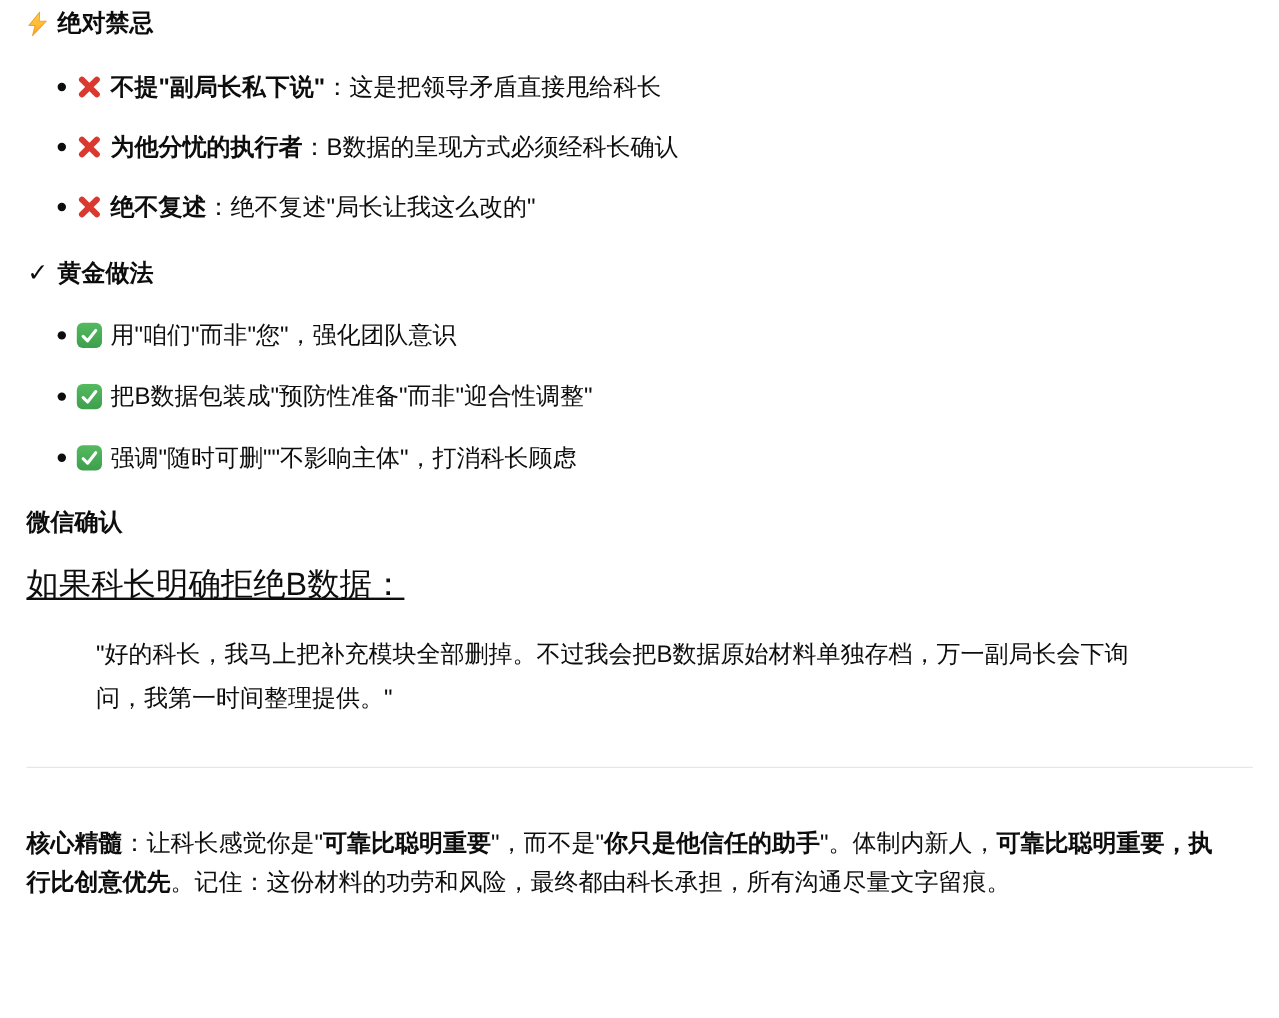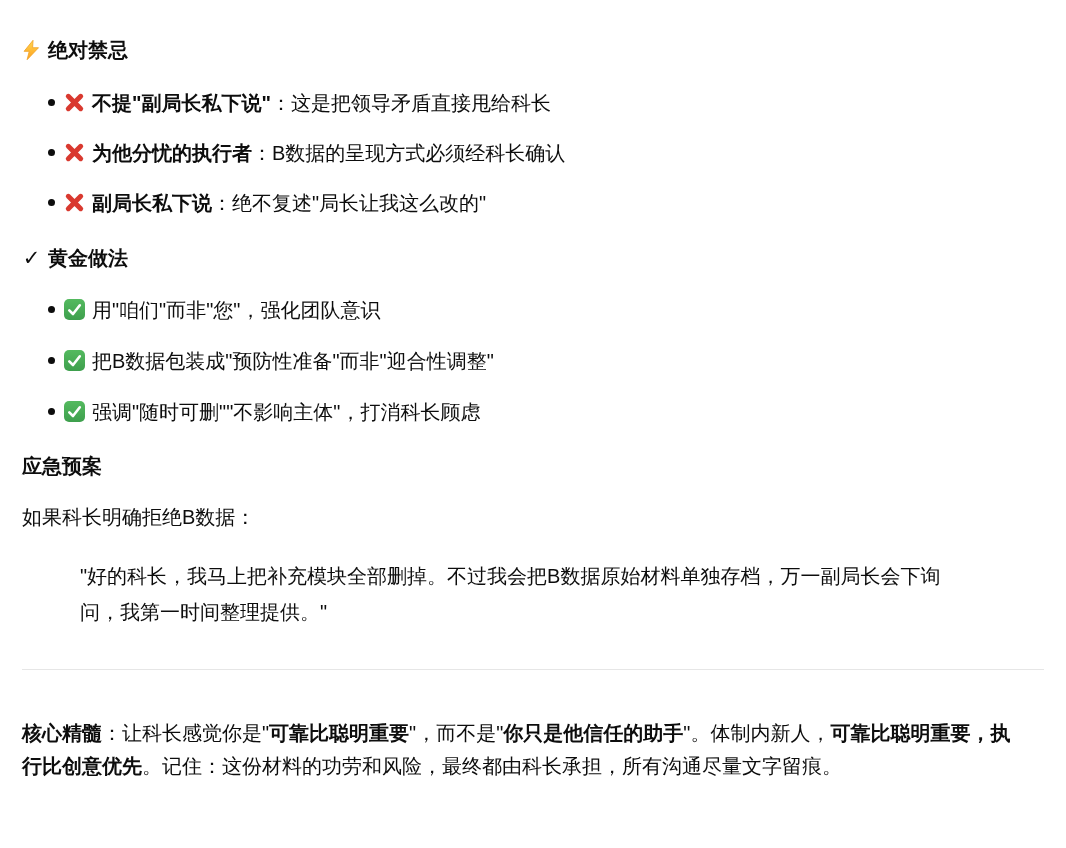--- a/index.html
+++ b/index.html
@@ -1,21 +1,21 @@
 <!DOCTYPE html>
 <html><head>
 <meta charset="utf-8">
 <style>
   html,body{margin:0;padding:0;}
   body{
     width:1066px;height:848px;overflow:hidden;
     background:#ffffff;color:#0d0d0d;
     font-family:"Liberation Sans",sans-serif;
   }
-  .doc{padding:36px 22px 0 22px;}
+  .doc{padding:6px 22px 0 22px;}
 
   
   .h4{margin:0;font-size:20px;line-height:28px;font-weight:700;display:flex;align-items:center;}
   .h-icon{width:19px;height:24px;margin-right:7px;flex:none;display:inline-flex;align-items:center;justify-content:center;}
   .h-check{font-weight:400;font-size:21px;line-height:24px;}
 
   
   ul.items{list-style:none;margin:0;padding:0;}
   ul.items li{position:relative;padding-left:70px;font-size:20px;line-height:28px;}
   ul.taboo-list{margin-top:25px;}
@@ -23,21 +23,21 @@
   ul.golden-list{margin-top:24px;}
   ul.golden-list li{margin-bottom:23px;}
   ul.items li:last-child{margin-bottom:0;}
   .dot{position:absolute;left:26px;top:10px;width:7px;height:7px;border-radius:50%;background:#0d0d0d;}
   .li-icon{position:absolute;left:42px;top:3px;width:21px;height:21px;display:flex;align-items:center;justify-content:center;}
   .check-badge{width:21px;height:21px;border-radius:5px;background:linear-gradient(180deg,#54ba5f 0%,#3e9f4d 100%);display:flex;align-items:center;justify-content:center;}
 
   .h4-golden{margin-top:27px;}
   .h4-emergency{margin-top:26px;}
 
-  .intro{margin:23px 0 0 0;font-size:20px;line-height:28px;}
+  .intro{margin:23px 0 0 0;font-size:27px;line-height:28px;text-decoration:underline;}
   blockquote.quote{margin:27px 0 0 0;padding:0 0 0 58px;font-size:20px;line-height:36px;max-width:872px;}
 
   hr.divider{border:none;border-top:1px solid #e6e6e6;margin:39px 0 0 0;}
 
   .summary{margin:47px 0 0 0;font-size:20px;line-height:33px;max-width:990px;}
 
   strong{font-weight:700;}
 </style>
 </head>
 <body>
@@ -78,21 +78,21 @@
       </span>
       <span><strong>为他分忧的执行者</strong><span>：B数据的呈现方式必须经科长确认</span></span>
     </li>
     <li>
       <span class="dot"></span>
       <span class="li-icon">
         <svg width="21" height="21" viewBox="0 0 21 21">
           <path d="M4.3 4.3 L16.7 16.7 M16.7 4.3 L4.3 16.7" stroke="#d9392f" stroke-width="5" stroke-linecap="round"></path>
         </svg>
       </span>
-      <span><strong>副局长私下说</strong><span>：绝不复述"局长让我这么改的"</span></span>
+      <span><strong>绝不复述</strong><span>：绝不复述"局长让我这么改的"</span></span>
     </li>
   </ul>
 
   <h4 class="h4 h4-golden">
     <span class="h-icon h-check">✓</span>
     <span>黄金做法</span>
   </h4>
 
   <ul class="items golden-list">
     <li>
@@ -124,21 +124,21 @@
             <svg width="21" height="21" viewBox="0 0 21 21">
           <polyline points="5.3,11.3 9.0,15.0 15.8,6.3" fill="none" stroke="#ffffff" stroke-width="2.6" stroke-linecap="round" stroke-linejoin="round"></polyline>
         </svg>
           </span>
       </span>
       <span>强调"随时可删""不影响主体"，打消科长顾虑</span>
     </li>
   </ul>
 
   <h4 class="h4 h4-emergency">
-    <span>应急预案</span>
+    <span>微信确认</span>
   </h4>
 
   <p class="intro">如果科长明确拒绝B数据：</p>
 
   <blockquote class="quote">"好的科长，我马上把补充模块全部删掉。不过我会把B数据原始材料单独存档，万一副局长会下询问，我第一时间整理提供。"</blockquote>
 
   <hr class="divider">
 
   <p class="summary"><strong>核心精髓</strong><span>：让科长感觉你是"</span><strong>可靠比聪明重要</strong><span>"，而不是"</span><strong>你只是他信任的助手</strong><span>"。体制内新人，</span><strong>可靠比聪明重要，执行比创意优先</strong><span>。记住：这份材料的功劳和风险，最终都由科长承担，所有沟通尽量文字留痕。</span></p>
 

